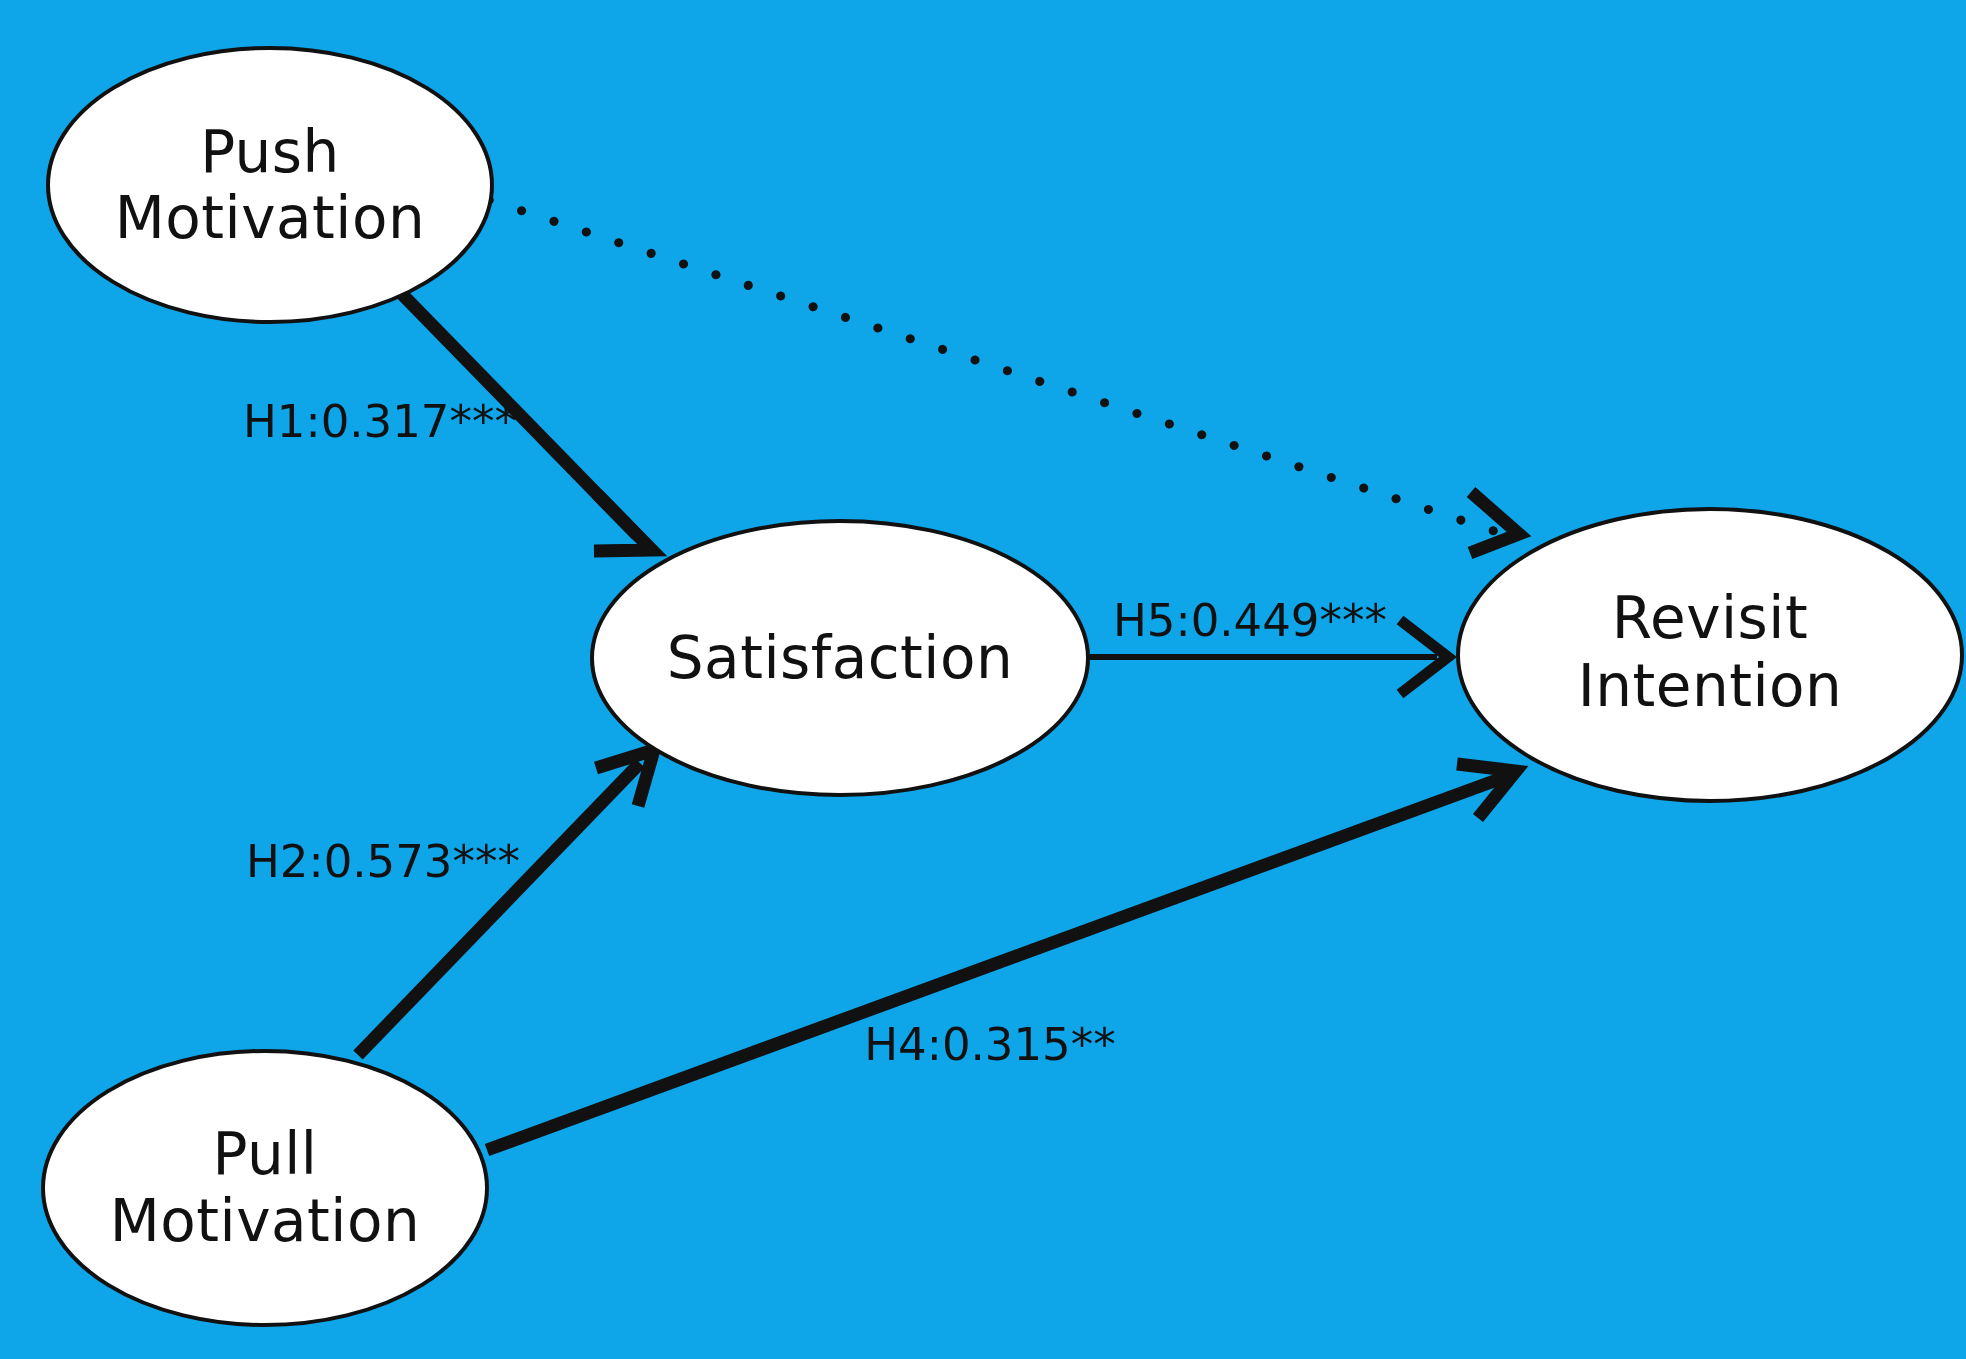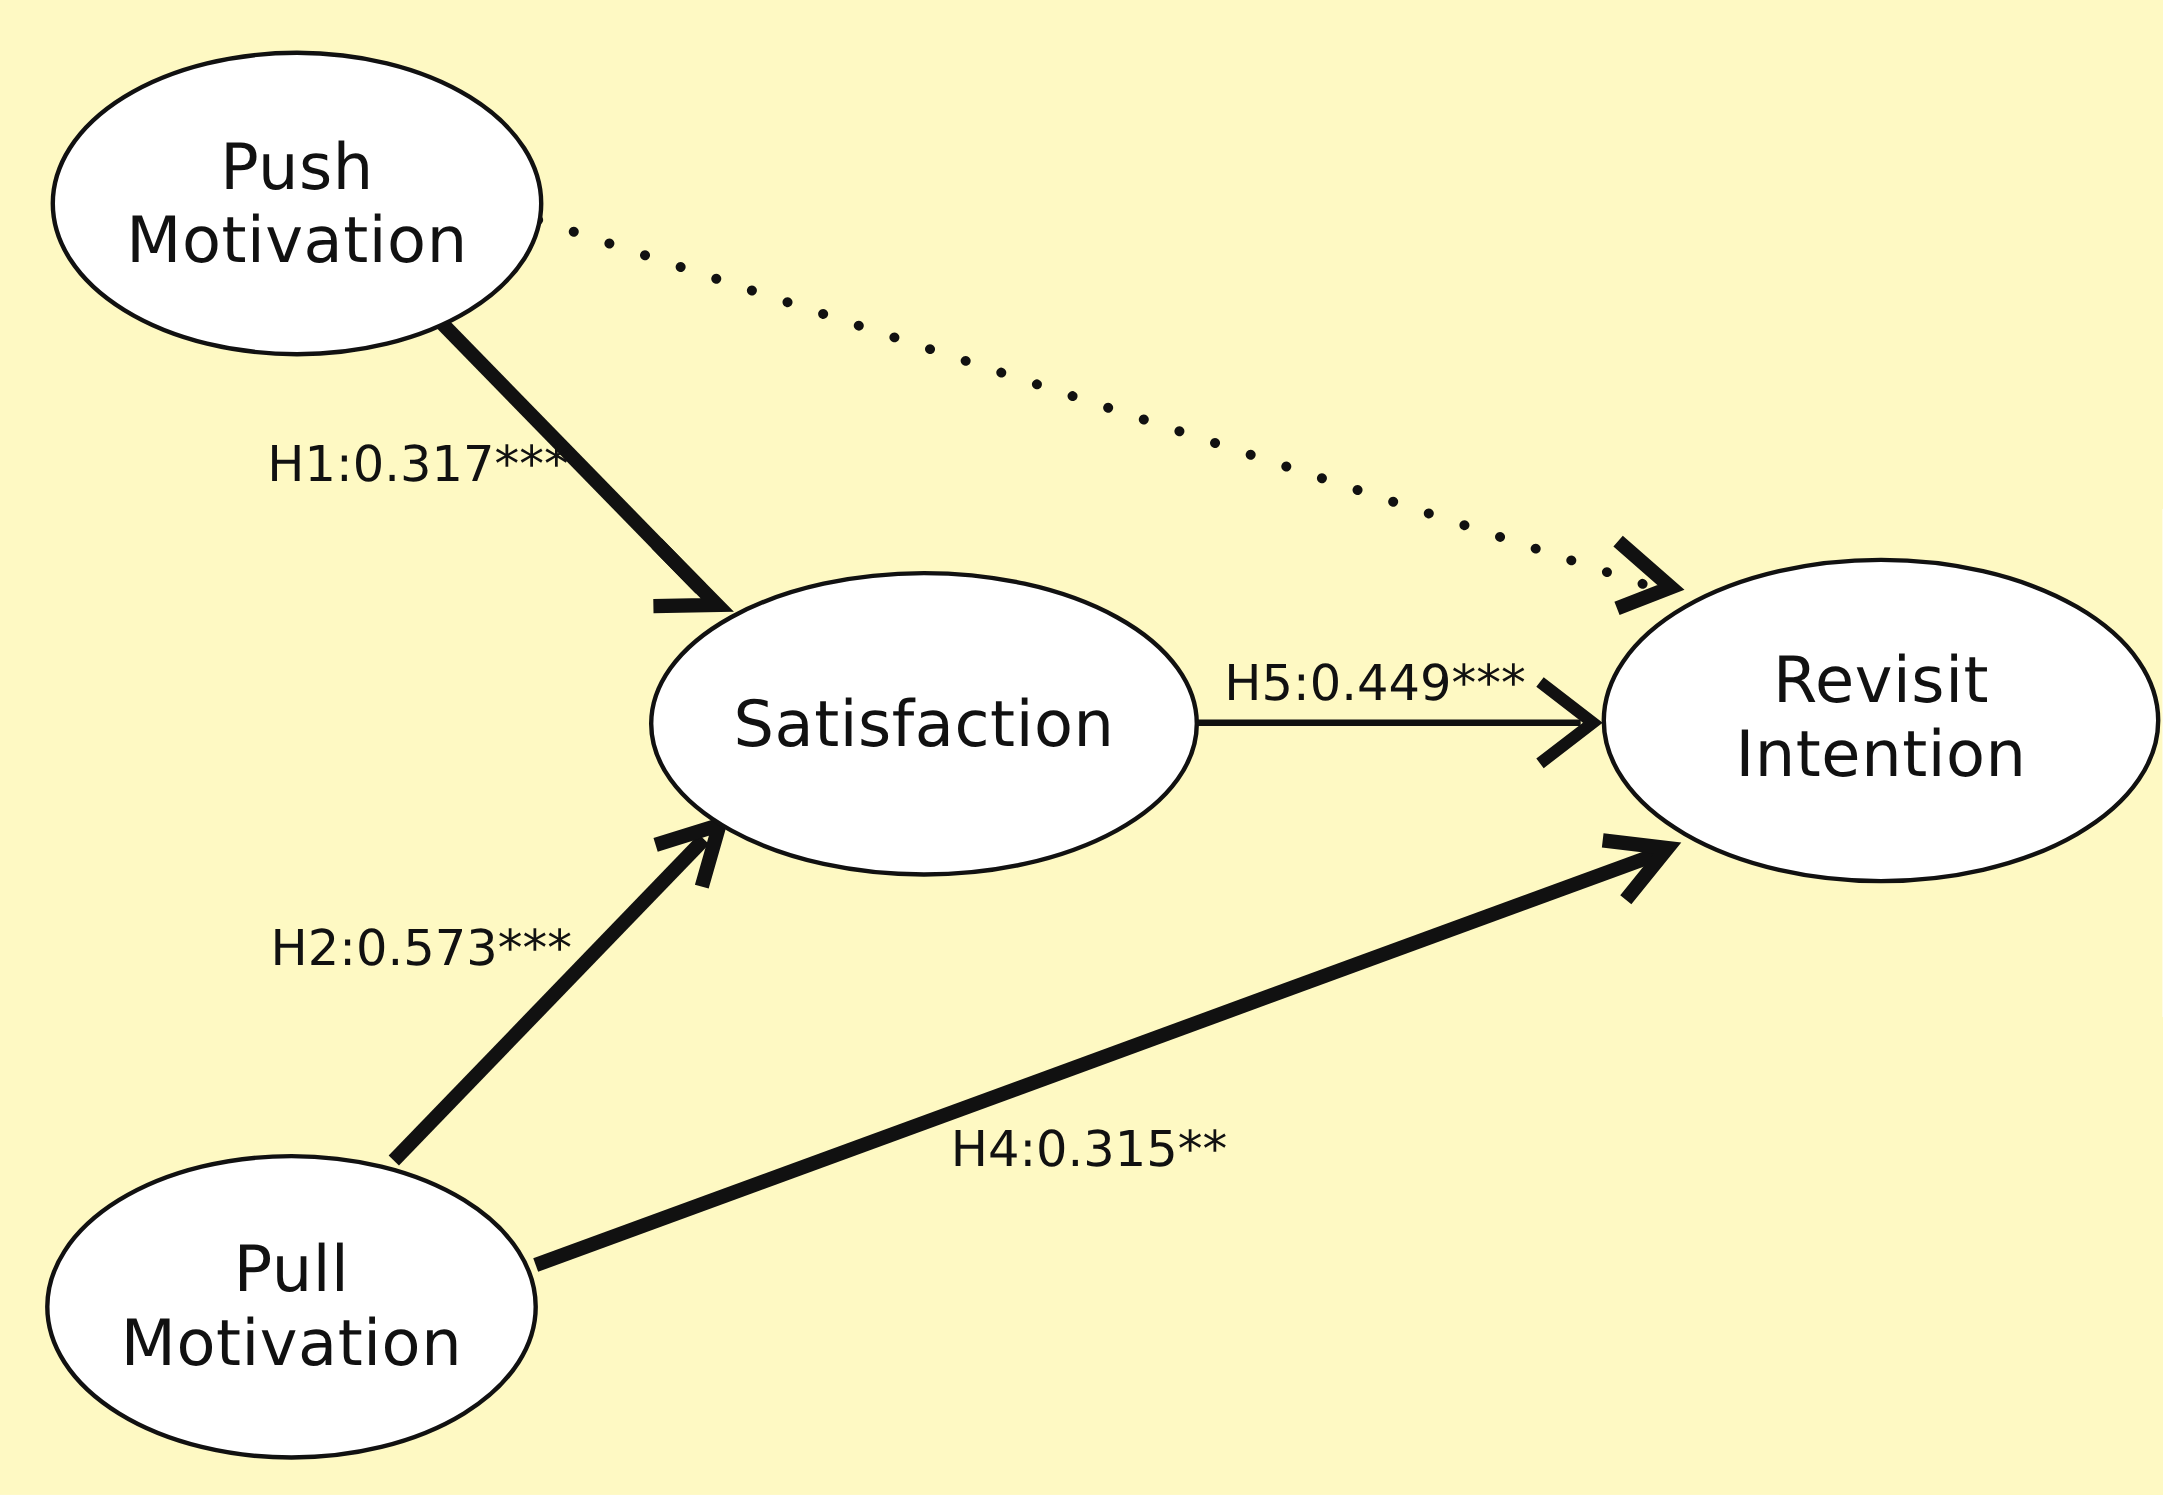--- a/index.html
+++ b/index.html
@@ -8,21 +8,21 @@
     padding: 0;
     background: #ffffff;
   }
   body {
     font-family: "DejaVu Sans", sans-serif;
   }
   #diagram-root {
     position: relative;
     width: 1966px;
     height: 1359px;
-    background: #fef9c3;
+    background: #0ea5e9;
     overflow: hidden;
   }
   #model-svg {
     position: absolute;
     top: 0;
     left: 0;
     width: 1966px;
     height: 1359px;
     display: block;
   }

